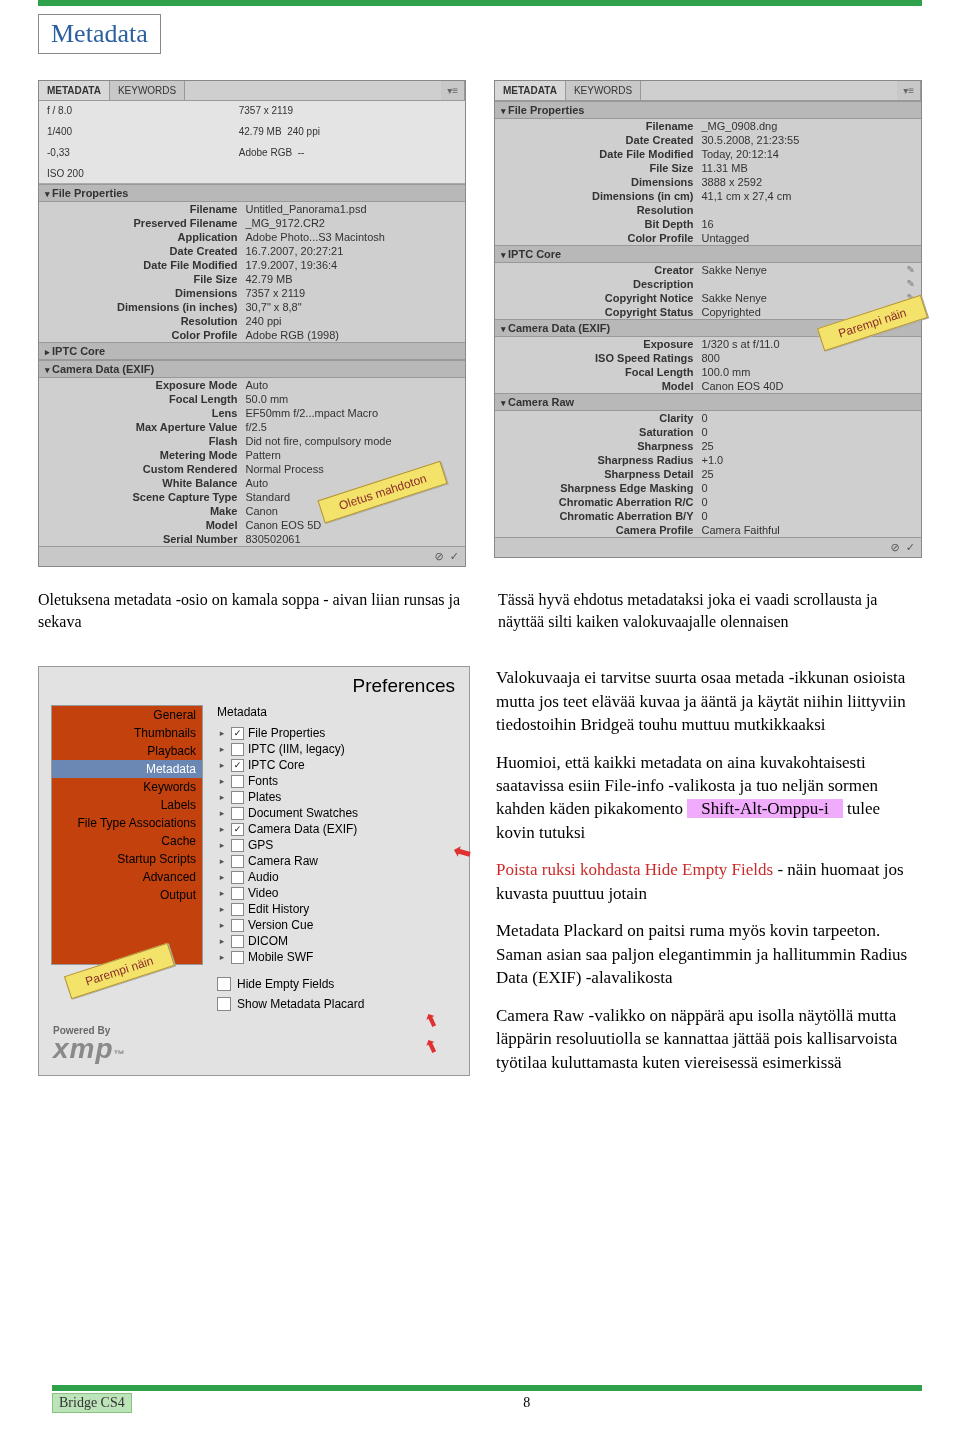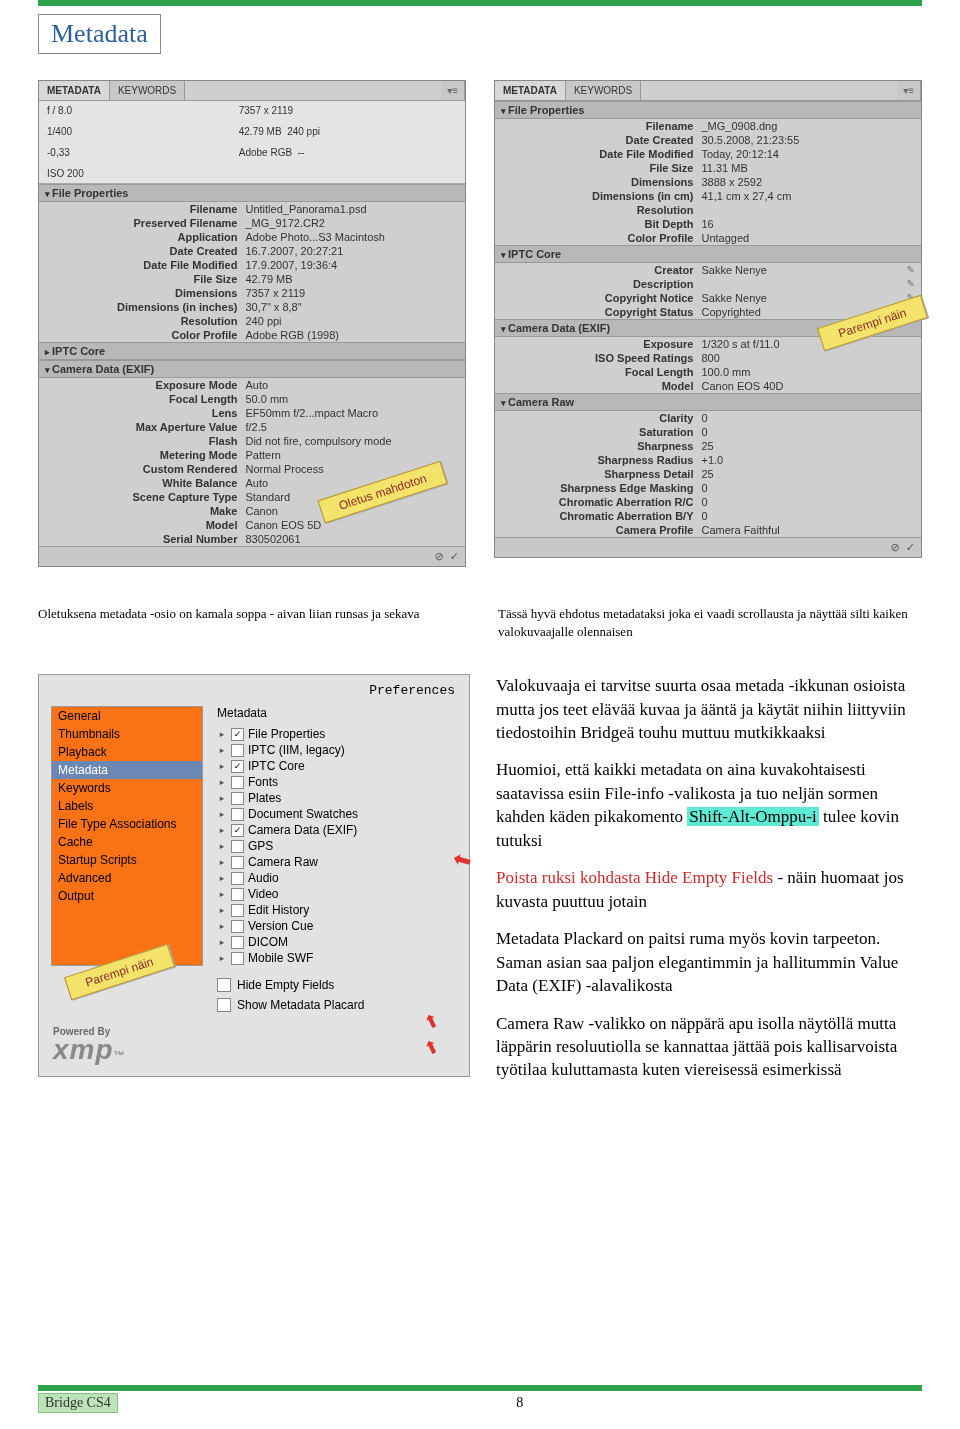--- a/index.html
+++ b/index.html
@@ -15,47 +15,47 @@
   .camsum{background:#e4e4e4;border-bottom:1px solid #aaa;padding:4px 8px;display:grid;grid-template-columns:auto auto;gap:10px 18px;font-size:10px;}
   .sect{background:#b8b8b8;border-top:1px solid #999;border-bottom:1px solid #999;padding:2px 6px;font-weight:bold;font-size:11px;}
   .sect::before{content:"▾ ";font-size:9px;}
   .sect.collapsed::before{content:"▸ ";}
   .kv{display:grid;grid-template-columns:48% 52%;padding:1px 0;font-size:11px;}
   .kv .k{text-align:right;padding-right:6px;font-weight:bold;}
   .kv .v{padding-left:2px;}
   .pencil{float:right;color:#777;font-size:10px;padding-right:6px;}
   .panel-foot{display:flex;justify-content:flex-end;gap:6px;padding:3px 6px;border-top:1px solid #999;background:#c8c8c8;color:#555;}
   .callout{position:absolute;background:#f3e36b;border:1px solid #b0903a;font-family:Arial,sans-serif;font-size:12px;color:#8a2a2a;padding:4px 18px;transform:rotate(-18deg);box-shadow:1px 1px 0 #aaa;white-space:nowrap;}
-  .caption{margin:28px 0 0 0;font-size:13px;line-height:1.35;}
+  .caption{margin:12px 0 0 0;font-size:16px;line-height:1.35;}
   .caption-row{display:flex;gap:36px;margin:10px 38px 0 38px;}
   .caption-row .caption{flex:1;}
   .lower{display:flex;gap:26px;margin:34px 38px 0 38px;align-items:flex-start;}
   .prefs{background:#e2e2e2;border:1px solid #999;font-family:"Lucida Grande",Verdana,Arial,sans-serif;font-size:12px;width:430px;position:relative;padding-bottom:14px;}
-  .prefs-title{text-align:right;padding:8px 14px 2px 0;font-size:13px;font-family:Liberation Mono, monospace;}
+  .prefs-title{text-align:right;padding:8px 14px 2px 0;font-size:19px;}
   .prefs-body{display:flex;gap:14px;padding:6px 12px 4px 12px;}
-  .prefs-cats{background:#f97316;border:1px solid #999;width:150px;font-size:12px;}
+  .prefs-cats{background:#c2410c;border:1px solid #999;width:150px;font-size:12px;text-align:right;}
   .prefs-cats div{padding:2px 6px;}
   .prefs-cats .sel{background:#6b87b3;color:#fff;}
   .prefs-meta{flex:1;}
   .prefs-meta .mlabel{font-weight:normal;margin-bottom:6px;}
   .prefs-meta .mitem{display:flex;align-items:center;gap:4px;font-size:12px;padding:1px 0;}
   .prefs-meta .mitem .tw{font-size:9px;width:10px;text-align:center;color:#555;}
   .prefs-meta .mitem .cb{width:11px;height:11px;border:1px solid #888;background:#fff;display:inline-flex;align-items:center;justify-content:center;font-size:9px;line-height:1;}
   .prefs-bottom{display:flex;flex-direction:column;gap:6px;padding:8px 0 0 178px;font-size:12px;}
   .prefs-bottom label{display:flex;align-items:center;gap:6px;}
   .prefs-bottom .cb{width:12px;height:12px;border:1px solid #888;background:#fff;display:inline-block;}
   .xmp{font-family:Arial,sans-serif;font-weight:bold;color:#8a8a8a;letter-spacing:1px;margin:14px 0 0 14px;}
   .xmp .pw{font-size:10px;display:block;color:#6a6a6a;letter-spacing:0;}
   .xmp .big{font-size:28px;line-height:0.9;font-style:italic;}
   .arrow-icon{color:#e03030;font-size:22px;display:inline-block;}
   .body-text{flex:1;}
   .body-text p{margin:0 0 14px 0;line-height:1.38;}
-  .hl{background:#5eead4;padding:0 2px;}
+  .hl{background:#f0abfc;padding:0 14px;}
   .red{color:#cc2a2a;}
-  .footer{position:absolute;bottom:16px;left:38px;right:38px;}
+  .footer{position:absolute;bottom:16px;left:52px;right:38px;}
   .foot-rule{height:6px;background:#2fa14a;}
   .foot-row{display:flex;align-items:center;margin-top:2px;}
   .foot-label{background:#bde3b9;border:1px solid #88c47f;padding:1px 6px;font-family:Georgia,serif;font-size:14px;color:#333;}
   .foot-page{flex:1;text-align:center;font-family:Georgia,serif;font-size:14px;}
   .arrow-small{position:absolute;color:#e03030;font-size:18px;transform:rotate(20deg);}
 </style>
 </head>
 <body>
 <div class="page">
 
@@ -437,21 +437,21 @@
       <span class="pw">Powered By</span>
       <span class="big">xmp</span><span style="font-size:11px;">™</span>
     </div>
     <div class="callout" style="bottom:92px;left:26px;">Parempi näin</div>
   </div>
 
   <div class="body-text">
     <p>Valokuvaaja ei tarvitse suurta osaa metada -ikkunan osioista mutta jos teet elävää kuvaa ja ääntä ja käytät niihin liittyviin tiedostoihin Bridgeä touhu muttuu mutkikkaaksi</p>
     <p><span>Huomioi, että kaikki metadata on aina kuvakohtaisesti saatavissa esiin File-info -valikosta ja tuo neljän sormen kahden käden pikakomento </span><span class="hl">Shift-Alt-Omppu-i</span><span> tulee kovin tutuksi</span></p>
     <p><span class="red">Poista ruksi kohdasta Hide Empty Fields</span><span> - näin huomaat jos kuvasta puuttuu jotain</span></p>
-    <p>Metadata Plackard on paitsi ruma myös kovin tarpeeton. Saman asian saa paljon elegantimmin ja hallitummin Value Data (EXIF) -alavalikosta</p>
+    <p>Metadata Plackard on paitsi ruma myös kovin tarpeeton. Saman asian saa paljon elegantimmin ja hallitummin Radius Data (EXIF) -alavalikosta</p>
     <p>Camera Raw -valikko on näppärä apu isolla näytöllä mutta läppärin resoluutiolla se kannattaa jättää pois kallisarvoista työtilaa kuluttamasta kuten viereisessä esimerkissä</p>
   </div>
 </div>
 
 <div class="footer">
   <div class="foot-rule"></div>
   <div class="foot-row">
     <span class="foot-label">Bridge CS4</span>
     <span class="foot-page">8</span>
   </div>

